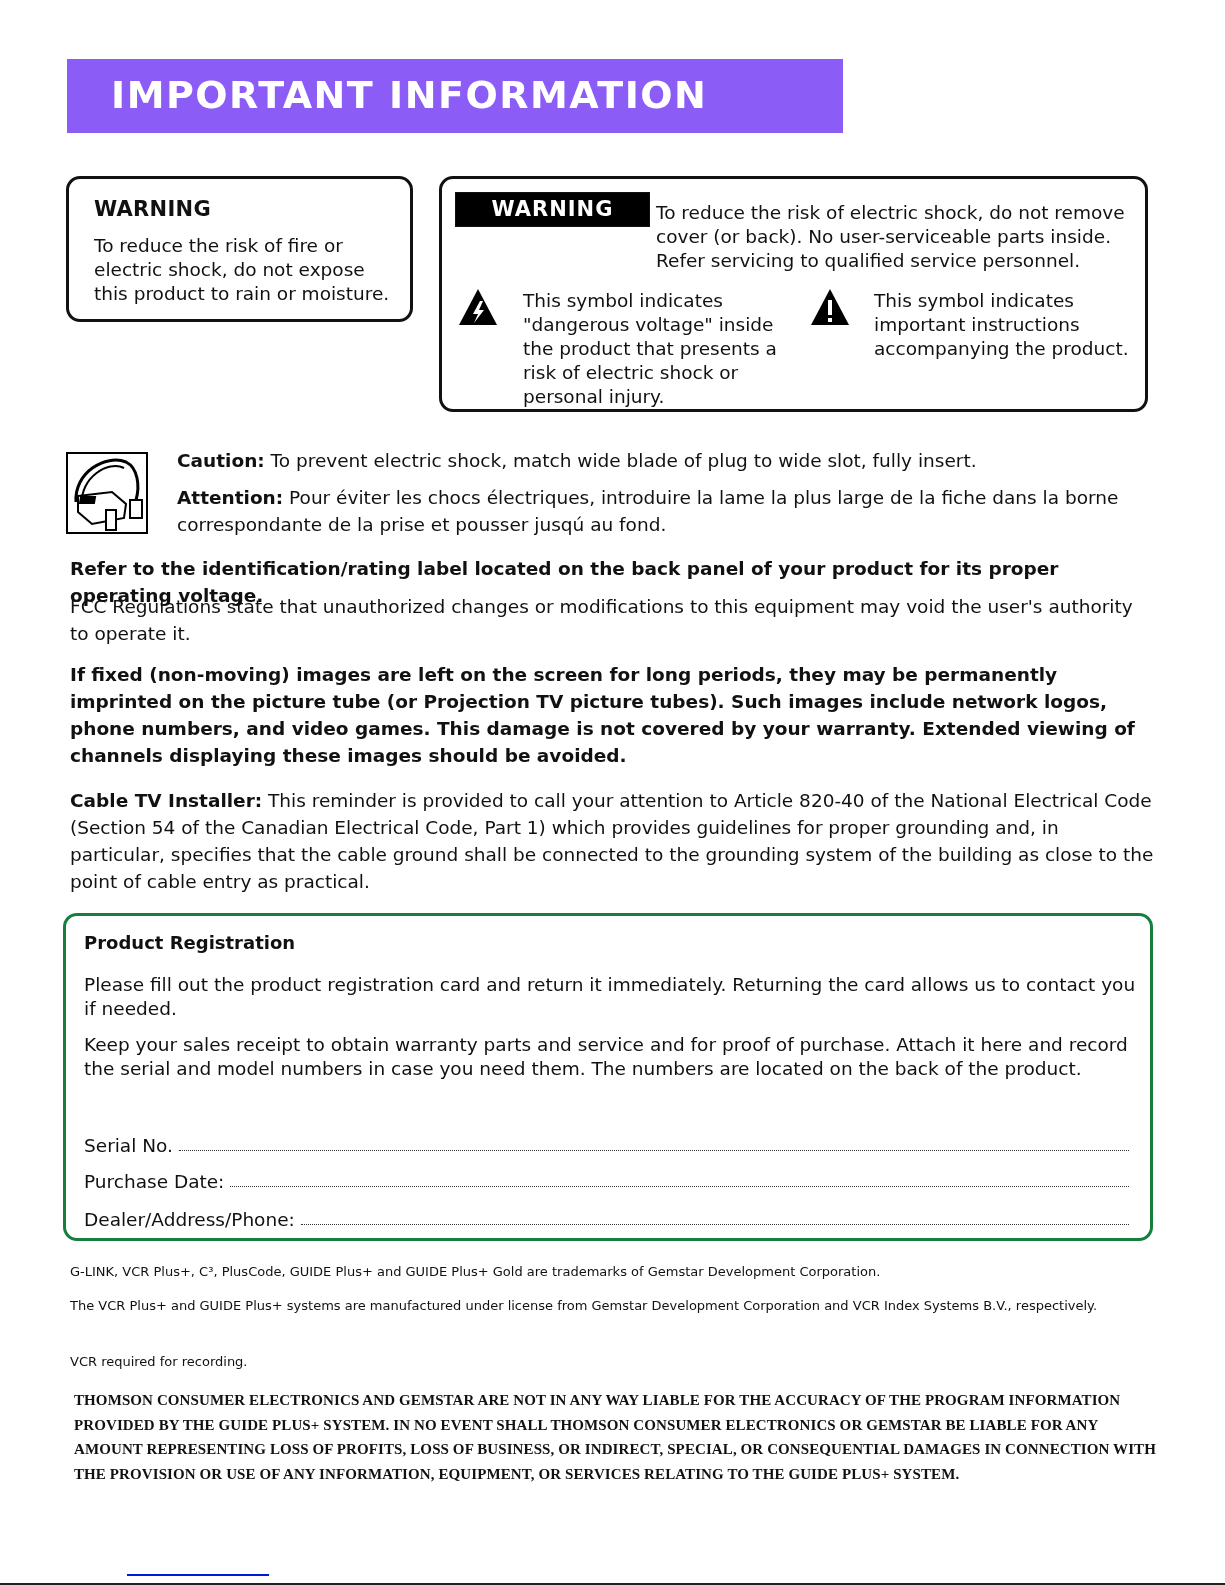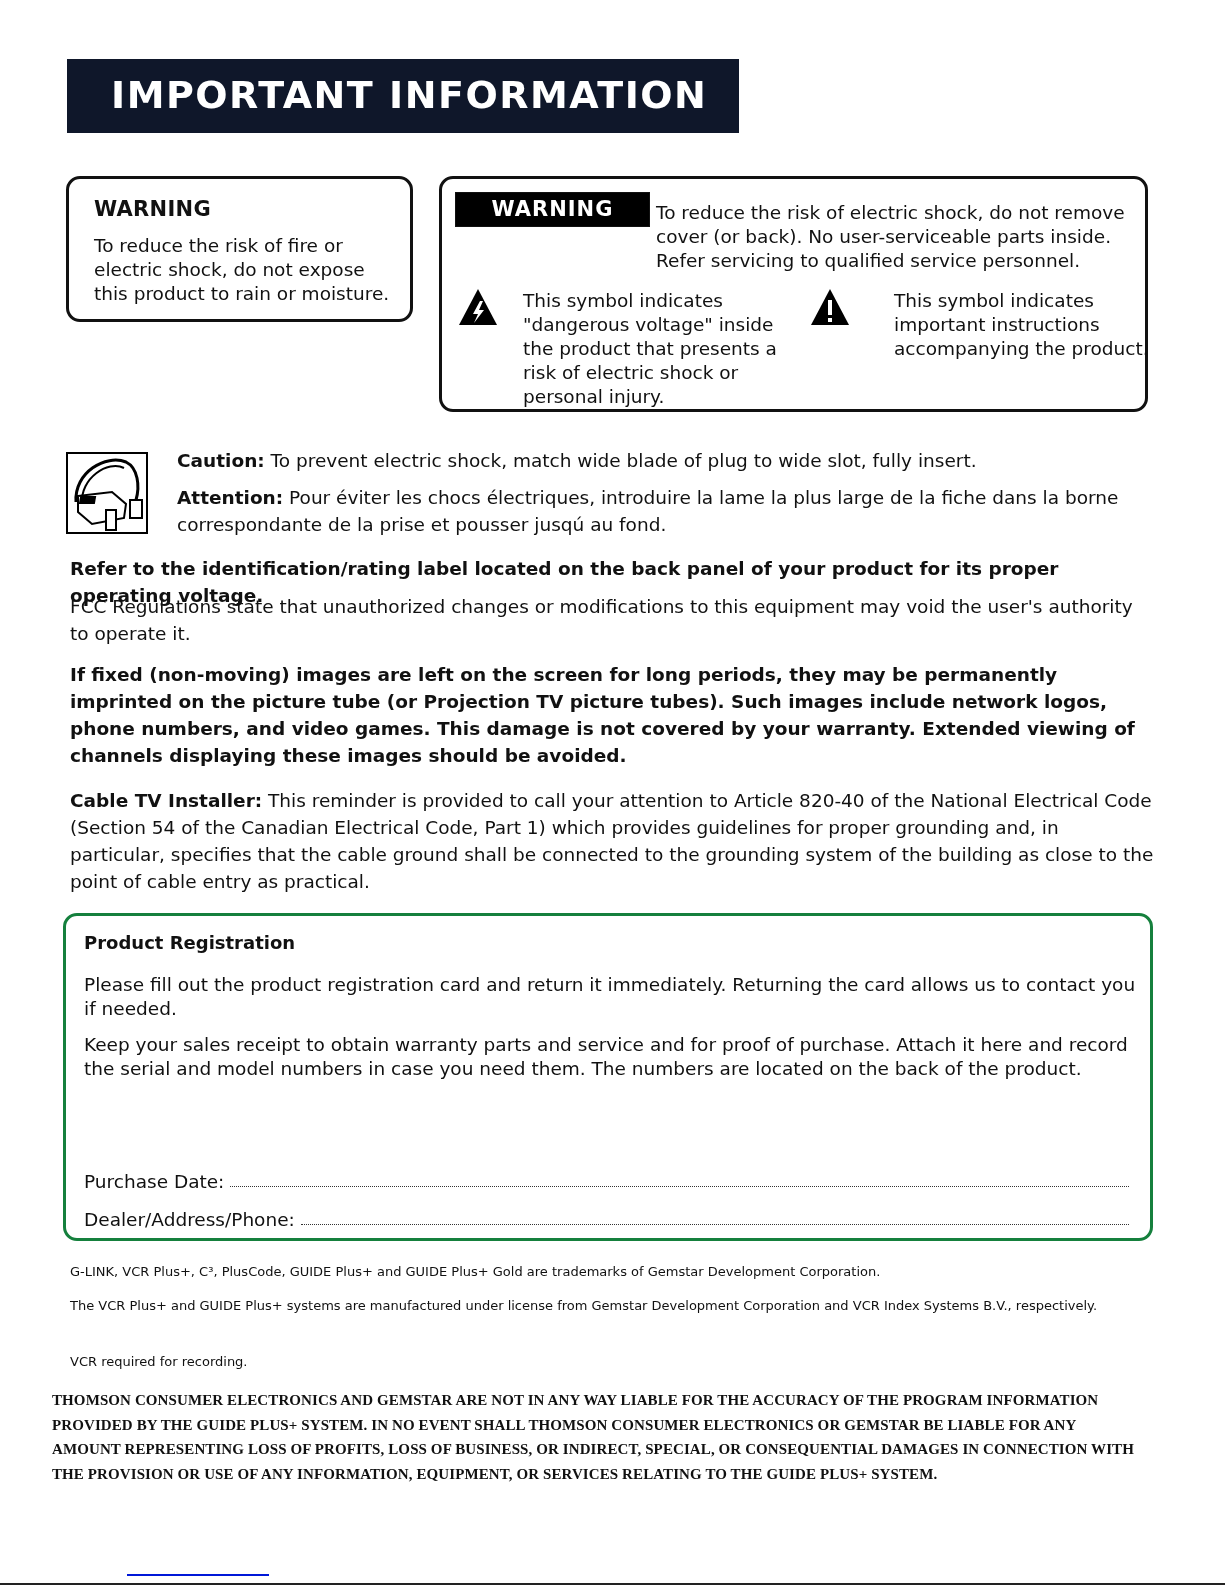--- a/index.html
+++ b/index.html
@@ -1,39 +1,39 @@
 <!DOCTYPE html>
 <html><head>
 <meta charset="utf-8">
 <style>
   html, body { margin:0; padding:0; background:#ffffff; }
   body { width:1225px; height:1585px; position:relative; overflow:hidden; font-family:"DejaVu Sans", sans-serif; color:#111; }
   .abs { position:absolute; }
-  .banner { left:67px; top:59px; width:672px; height:74px; background:#0f172a; color:#fff; }
+  .banner { left:67px; top:59px; width:776px; height:74px; background:#8b5cf6; color:#fff; }
   .banner span { position:absolute; left:44px; top:14px; font-size:38px; font-weight:bold; letter-spacing:1.5px; }
   .box1 { left:66px; top:176px; width:347px; height:146px; border:3px solid #111; border-radius:14px; box-sizing:border-box; }
   .box1 .t { position:absolute; left:25px; top:18px; font-size:21px; font-weight:bold; letter-spacing:0.3px; }
   .box1 .b { position:absolute; left:25px; top:55px; width:310px; font-size:18.5px; line-height:24px; }
   .box2 { left:439px; top:176px; width:709px; height:236px; border:3px solid #111; border-radius:14px; box-sizing:border-box; }
   .wlabel { position:absolute; left:13px; top:13px; width:195px; border:1.5px solid #111; box-sizing:border-box; }
   .wlabel .top { background:#000; color:#fff; font-weight:bold; font-size:21px; text-align:center; height:33px; line-height:33px; letter-spacing:1px; }
   .wlabel .sub { font-size:14.5px; text-align:center; line-height:22px; padding:1px 0 3px; }
   .box2 .desc { position:absolute; left:214px; top:14px; width:490px; font-size:18.5px; line-height:24px;margin-top:8px; }
   .sym { position:absolute; font-size:18.5px; line-height:24px; }
   .tri { position:absolute; }
   .para { position:absolute; left:70px; width:1085px; font-size:18.5px; line-height:27px; }
   .bold { font-weight:bold; }
   .box3 { left:63px; top:913px; width:1090px; height:328px; border:3px solid #15803d; border-radius:14px; box-sizing:border-box; }
   .box3 .title { position:absolute; left:18px; top:16px; font-size:18px; font-weight:bold; }
   .box3 .p { position:absolute; left:18px; width:1060px; font-size:18.5px; line-height:24px; }
   .field { position:absolute; left:18px; width:1045px; height:26px; display:flex; align-items:flex-end; font-size:18.5px; }
   .field .lbl { white-space:nowrap; padding-right:6px; }
   .field .line { flex:1; border-bottom:1px dotted #333; height:0; margin-bottom:5px; }
   .small { position:absolute; left:70px; width:1085px; font-size:13px; line-height:20px; }
-  .caps { position:absolute; left:52px; width:1085px; font-size:15px; line-height:24.5px; font-weight:bold; font-family:"Liberation Serif", serif; letter-spacing:0.1px; }
+  .caps { position:absolute; left:74px; width:1085px; font-size:15px; line-height:24.5px; font-weight:bold; font-family:"Liberation Serif", serif; letter-spacing:0.1px; }
   .bluebar { left:127px; top:1574px; width:142px; height:2px; background:#0018d8; }
   .botbar { left:0; top:1583px; width:1225px; height:2px; background:#222; }
 </style>
 </head>
 <body>
 
 <div class="abs banner">
   <span>IMPORTANT INFORMATION</span>
 </div>
 
@@ -52,21 +52,21 @@
     <polygon points="20,2 39,38 1,38" fill="#000"></polygon>
     <polygon points="22,14 15,27 20,27 16,36 26,23 21,23 25,14" fill="#fff"></polygon>
   </svg>
   <div class="sym" style="left:81px;top:110px;width:270px;">This symbol indicates "dangerous voltage" inside the product that presents a risk of electric shock or personal injury.</div>
 
   <svg class="tri" style="left:368px;top:108px;" width="40" height="40" viewBox="0 0 40 40">
     <polygon points="20,2 39,38 1,38" fill="#000"></polygon>
     <rect x="18" y="13" width="4" height="15" fill="#fff"></rect>
     <rect x="18" y="31" width="4" height="4" fill="#fff"></rect>
   </svg>
-  <div class="sym" style="left:452px;top:110px;width:275px;">This symbol indicates important instructions accompanying the product.</div>
+  <div class="sym" style="left:432px;top:110px;width:275px;">This symbol indicates important instructions accompanying the product.</div>
 </div>
 
 <svg class="abs" style="left:66px;top:452px;" width="82" height="82" viewBox="0 0 82 82">
   <rect x="1" y="1" width="80" height="80" fill="#fff" stroke="#000" stroke-width="2"></rect>
   <path d="M10 50 C8 20, 40 2, 60 10 C72 16, 74 34, 70 48" fill="none" stroke="#000" stroke-width="3"></path>
   <path d="M16 52 C14 26, 42 8, 58 16" fill="none" stroke="#000" stroke-width="2"></path>
   <path d="M12 44 L46 40 L60 52 L58 66 L26 72 L12 60 Z" fill="#fff" stroke="#000" stroke-width="2"></path>
   <rect x="22" y="44" width="16" height="8" fill="#000" transform="skewX(-10)"></rect>
   <rect x="40" y="58" width="10" height="20" fill="#fff" stroke="#000" stroke-width="2"></rect>
   <rect x="64" y="48" width="12" height="18" fill="#fff" stroke="#000" stroke-width="2"></rect>
@@ -83,20 +83,24 @@
 <div class="para bold" style="top:661px;">If fixed (non-moving) images are left on the screen for long periods, they may be permanently imprinted on the picture tube (or Projection TV picture tubes).  Such images include network logos, phone numbers, and video games.  This damage is not covered by your warranty.  Extended viewing of channels displaying these images should be avoided.</div>
 <div class="para" style="top:787px;">
   <span class="bold">Cable TV Installer:</span><span> This reminder is provided to call your attention to Article 820-40 of the National Electrical Code (Section 54 of the Canadian Electrical Code, Part 1) which provides guidelines for proper grounding and, in particular, specifies that the cable ground shall be connected to the grounding system of the building as close to the point of cable entry as practical.</span>
 </div>
 
 <div class="abs box3">
   <div class="title">Product Registration</div>
   <div class="p" style="top:57px;">Please fill out the product registration card and return it immediately.  Returning the card allows us to contact you if needed.</div>
   <div class="p" style="top:117px;">Keep your sales receipt to obtain warranty parts and service and for proof of purchase. Attach it here and record the serial and model numbers in case you need them. The numbers are located on the back of the product.</div>
 
+  <div class="field" style="top:214px;">
+    <span class="lbl">Serial No.</span>
+      <span class="line"></span>
+  </div>
   <div class="field" style="top:250px;">
     <span class="lbl">Purchase Date:</span>
       <span class="line"></span>
   </div>
   <div class="field" style="top:288px;">
     <span class="lbl">Dealer/Address/Phone:</span>
       <span class="line"></span>
   </div>
 </div>
 

